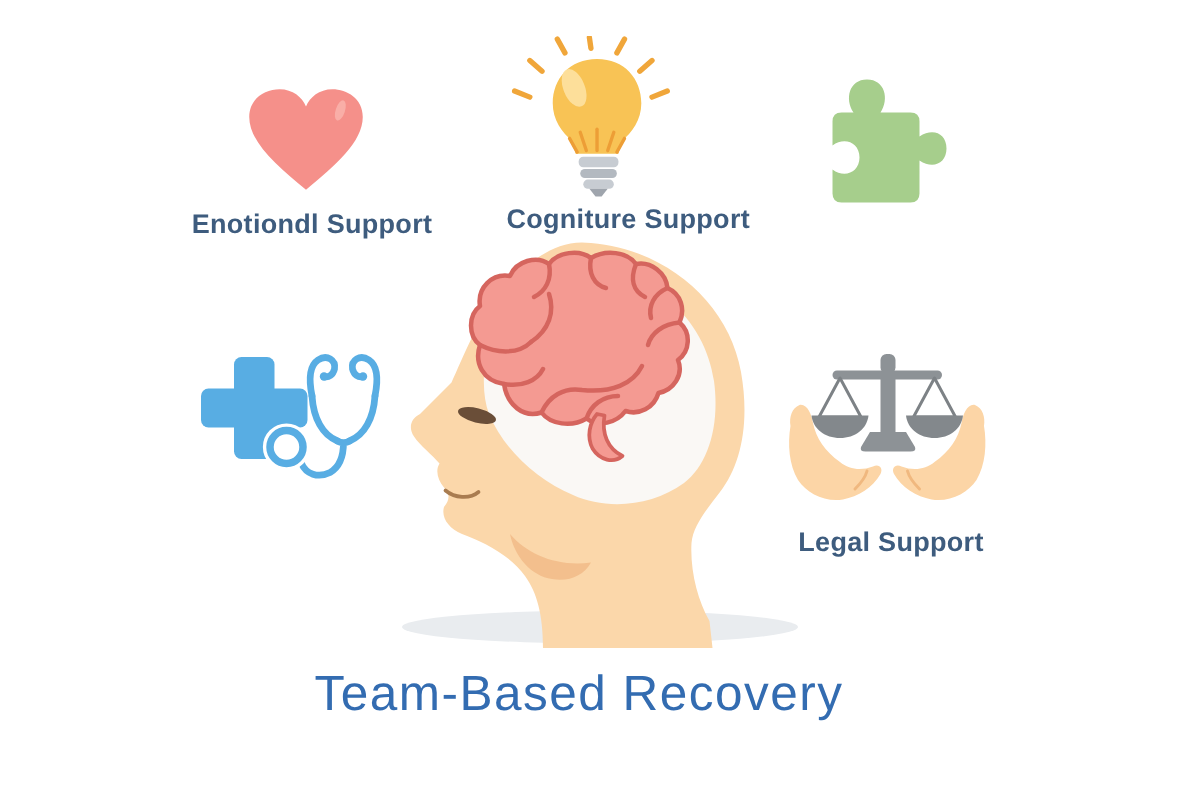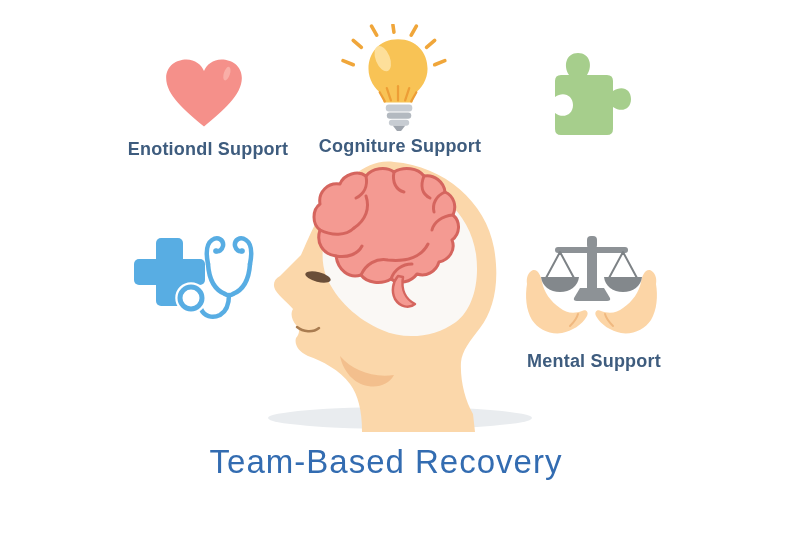--- a/index.html
+++ b/index.html
@@ -80,21 +80,21 @@
       <path class="s-fil" d="M49 75 L45 63"></path>
       <path class="s-fil" d="M63 75 L67 63"></path>
       <path class="s-fil" d="M43 76 L38 67"></path>
       <path class="s-fil" d="M69 76 L74 67"></path>
       <rect class="f-base1" x="44" y="79" width="26" height="7" rx="3"></rect>
       <rect class="f-base2" x="45" y="87" width="24" height="6" rx="3"></rect>
       <rect class="f-base1" x="47" y="94" width="20" height="6" rx="3"></rect>
       <path class="f-base3" d="M51 100 L63 100 L59 105 L55 105 Z"></path>
     </svg>
   </div>
-  <div class="support-label" style="left:300px;top:136px;">Cogniture Support</div>
+  <div class="support-label" style="left:300px;top:136px;text-align:right;">Cogniture Support</div>
 
   <div class="abs" style="left:537px;top:47px;width:98px;height:90px;">
     <svg viewBox="0 0 98 90" width="98" height="90">
       <path class="f-puzzle" d="M24 28 L32 28 C26 19 29 6 41 6 C53 6 56 19 50 28 L70 28 Q76 28 76 34 L76 44 C85 38 94 42 94 52 C94 62 85 66 76 60 L76 82 Q76 88 70 88 L24 88 Q18 88 18 82 L18 66 C26 72 36 68 36 58 C36 48 26 44 18 50 L18 34 Q18 28 24 28 Z"></path>
     </svg>
   </div>
 
   <div class="ground-shadow"></div>
 
   <div class="abs" style="left:272px;top:158px;width:232px;height:278px;">
@@ -144,17 +144,17 @@
       <rect class="f-gray" x="63" y="2" width="10" height="13" rx="4"></rect>
       <rect class="f-gray" x="31" y="13" width="73" height="6" rx="3"></rect>
       <rect class="f-gray" x="63" y="13" width="10" height="45" rx="2"></rect>
       <path class="f-gray" d="M56 54 L80 54 L86 64 Q87 67 83 67 L53 67 Q49 67 50 64 Z"></path>
       <path class="t-hanger" d="M36 18 L22 44 L50 44 Z"></path>
       <path class="t-hanger" d="M99 18 L85 44 L113 44 Z"></path>
       <path class="f-pan" d="M17 43 L55 43 C54 52 46 58 36 58 C26 58 18 52 17 43 Z"></path>
       <path class="f-pan" d="M80 43 L118 43 C117 52 109 58 99 58 C89 58 81 52 80 43 Z"></path>
     </svg>
   </div>
-  <div class="support-label" style="left:494px;top:351px;">Mental Support</div>
+  <div class="support-label" style="left:494px;top:351px;">Legal Support</div>
 
   <div class="main-title">Team-Based Recovery</div>
 
 </div>
 
 </body></html>

